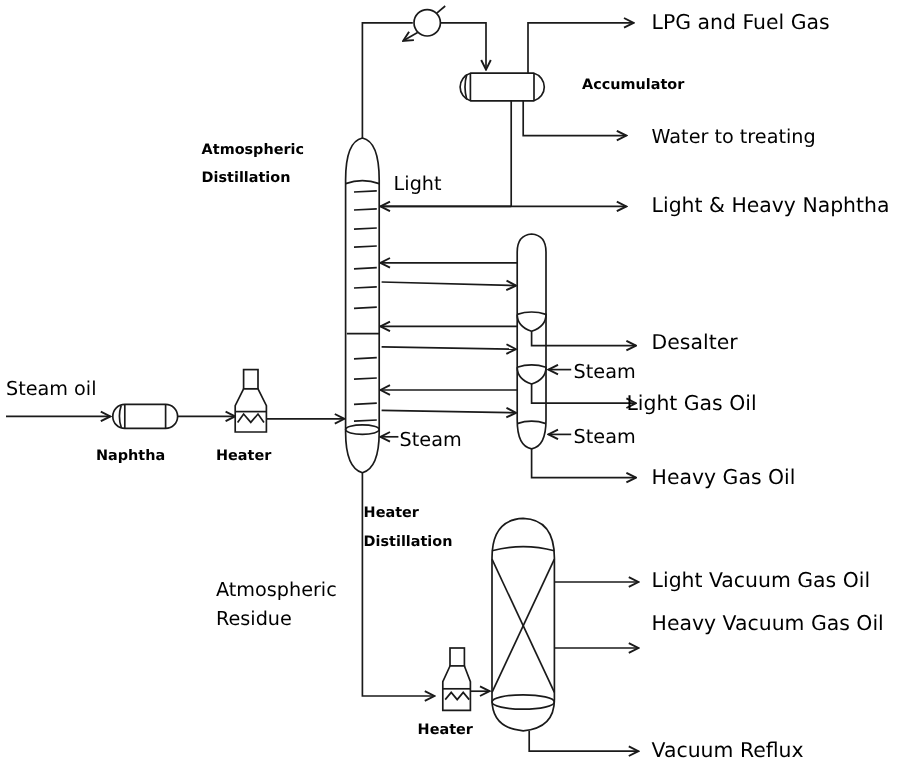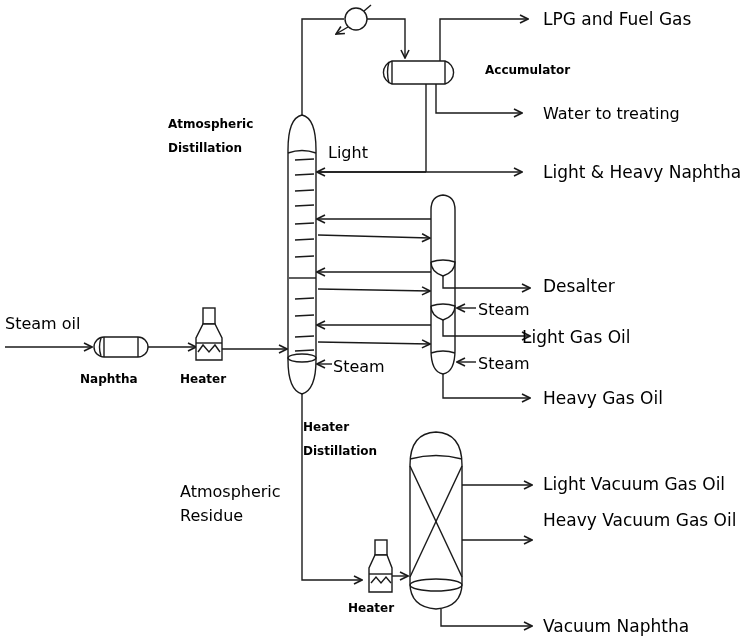--- a/index.html
+++ b/index.html
@@ -149,13 +149,13 @@
 <span class="lbl b" style="left:348px;top:601px">Heater</span>
 
 <span class="lbl lg" style="left:543px;top:9px">LPG and Fuel Gas</span>
 <span class="lbl sm" style="left:543px;top:104px">Water to treating</span>
 <span class="lbl lg" style="left:543px;top:162px">Light &amp; Heavy Naphtha</span>
 <span class="lbl lg" style="left:543px;top:276px">Desalter</span>
 <span class="lbl lg" style="left:522px;top:327px">Light Gas Oil</span>
 <span class="lbl lg" style="left:543px;top:388px">Heavy Gas Oil</span>
 <span class="lbl lg" style="left:543px;top:474px">Light Vacuum Gas Oil</span>
 <span class="lbl lg" style="left:543px;top:510px">Heavy Vacuum Gas Oil</span>
-<span class="lbl lg" style="left:543px;top:616px">Vacuum Naphtha</span>
+<span class="lbl lg" style="left:543px;top:616px">Vacuum Reflux</span>
 
 </body></html>

